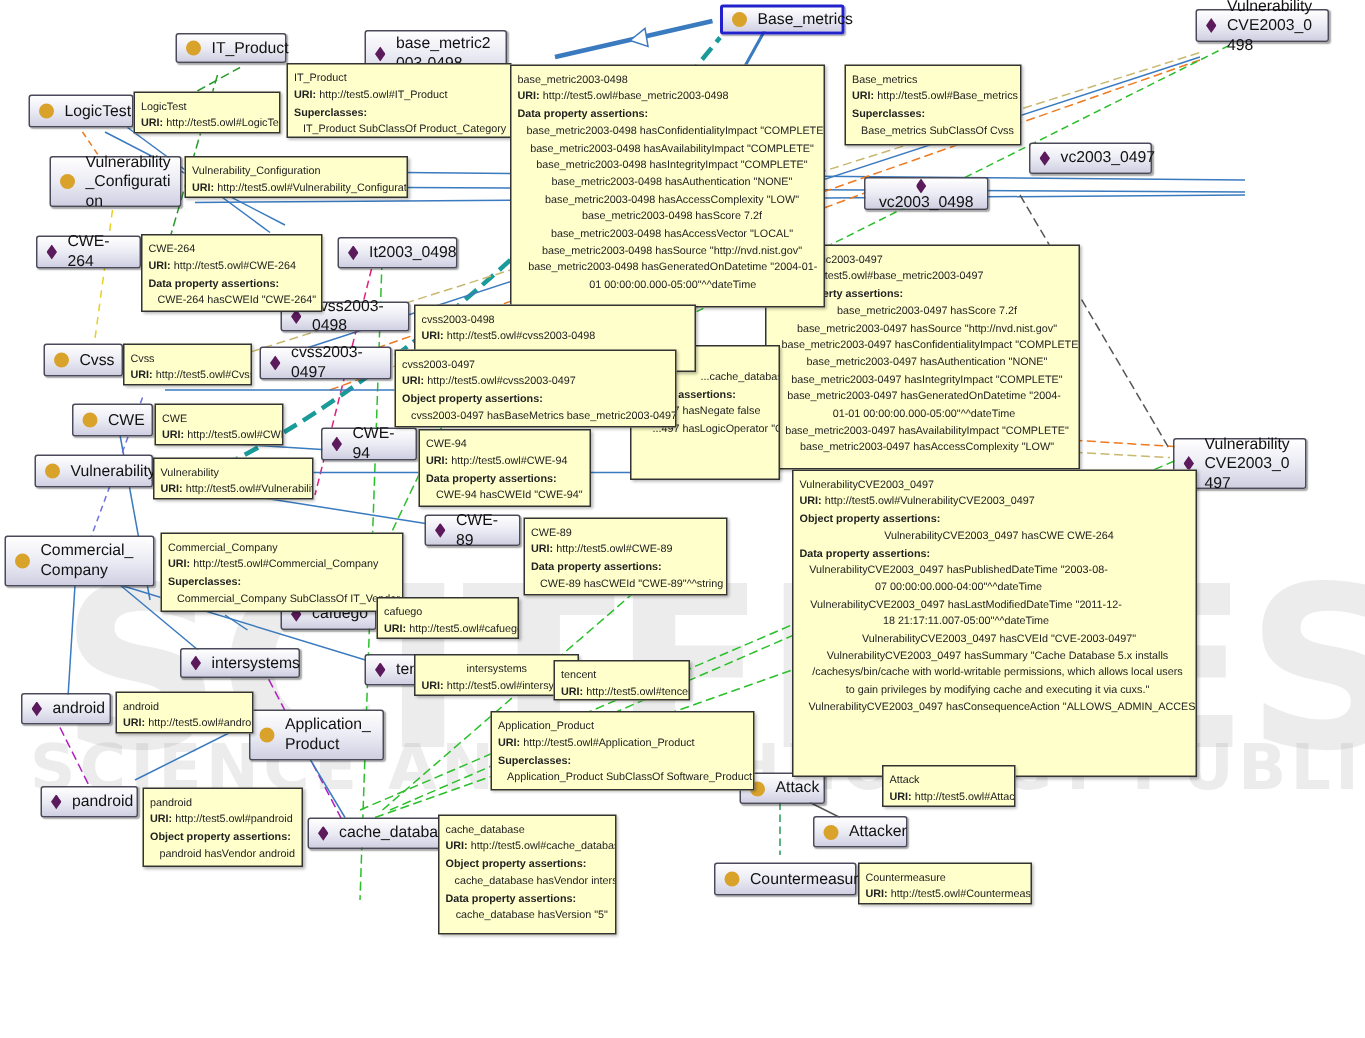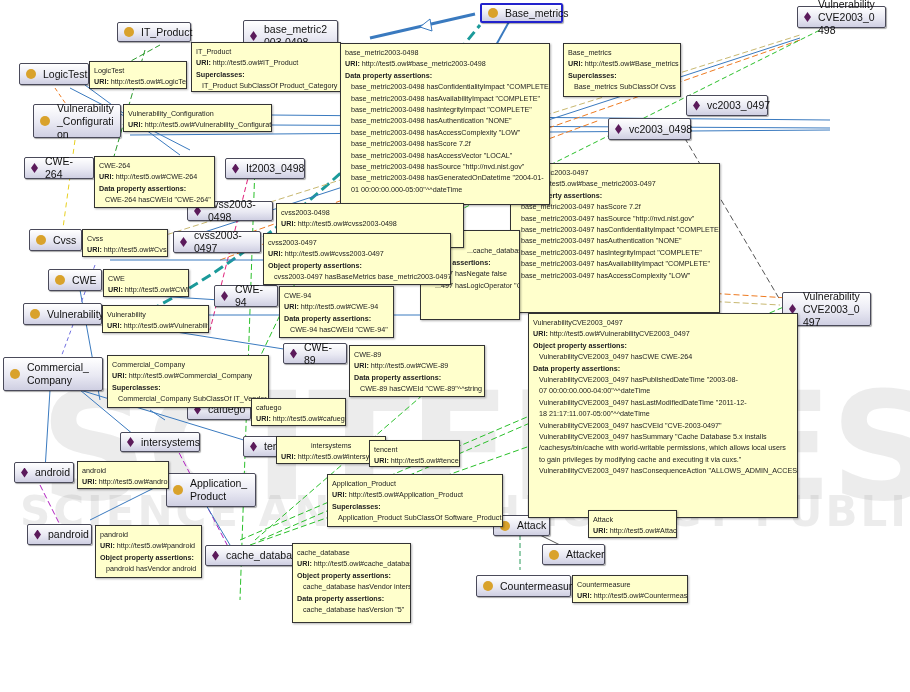--- a/index.html
+++ b/index.html
@@ -15,21 +15,21 @@
   .node.selected { border:2px solid #2222cc; }
   .node .ic { flex:0 0 auto; margin-right:7px; }
   .ic-class { width:10px; height:10px; border-radius:50%; background:#d9a22b; display:inline-block; }
   .ic-ind { width:7px; height:10px; display:inline-block; background:#5b1a5b;
             clip-path:polygon(50% 0, 100% 50%, 50% 100%, 0 50%); }
   .tip { position:absolute; box-sizing:border-box; background:#ffffcc; border:1px solid #333;
          box-shadow:1px 1px 2px rgba(0,0,0,0.3); font-size:7.2px; color:#222;
          padding:3px 4px; line-height:11.4px; white-space:nowrap; overflow:hidden; }
   .tip .t { display:block; }
   .tip .b { font-weight:bold; }
-  .tip .i { display:block; padding-left:6px; }
+  .tip .i { display:block; padding-left:6px;text-align:center; }
   .tip .w { white-space:normal; }
 </style>
 </head>
 <body>
 
 <div class="wm" style="left:40px;top:360px;font-size:150px;letter-spacing:-2px;">SCITEPRESS</div>
 <div class="wm" style="left:20px;top:487px;font-size:42px;letter-spacing:3px;">SCIENCE AND TECHNOLOGY PUBLICATIONS</div>
 
 <svg id="edges" viewBox="0 0 910 692">
   <g fill="none" stroke-width="1">
@@ -101,21 +101,21 @@
     <span>LogicTest</span>
   </div>
 <div class="node" style="left:33px;top:104px;width:88px;height:34px;">
     <span class="ic ic-class"></span>
     <span style="white-space:normal;width:62px;word-break:break-all;">Vulnerability_Configuration</span>
   </div>
 <div class="node" style="left:686px;top:95px;width:82px;height:21px;">
     <span class="ic ic-ind"></span>
     <span>vc2003_0497</span>
   </div>
-<div class="node" style="left:608px;top:118px;width:83px;height:22px;">
+<div class="node" style="left:576px;top:118px;width:83px;height:22px;flex-direction:column;">
     <span class="ic ic-ind"></span>
     <span>vc2003_0498</span>
   </div>
 <div class="node" style="left:24px;top:157px;width:70px;height:22px;">
     <span class="ic ic-ind"></span>
     <span>CWE-264</span>
   </div>
 <div class="node" style="left:225px;top:158px;width:80px;height:21px;">
     <span class="ic ic-ind"></span>
     <span>It2003_0498</span>
@@ -225,20 +225,21 @@
 </div>
 <div class="tip" style="left:510px;top:163px;width:210px;height:150px;">
   <span class="t">base_metric2003-0497</span>
   <span class="t"><b>URI:</b> <span>http://test5.owl#base_metric2003-0497</span></span>
   <span class="t b">Data property assertions:</span>
   <span class="i">base_metric2003-0497 hasScore 7.2f</span>
   <span class="i">base_metric2003-0497 hasSource "http://nvd.nist.gov"</span>
   <span class="i">base_metric2003-0497 hasConfidentialityImpact "COMPLETE"</span>
   <span class="i">base_metric2003-0497 hasAuthentication "NONE"</span>
   <span class="i">base_metric2003-0497 hasIntegrityImpact "COMPLETE"</span>
+  <span class="i w" style="width:190px;">base_metric2003-0497 hasGeneratedOnDatetime "2004-01-01 00:00:00.000-05:00"^^dateTime</span>
   <span class="i">base_metric2003-0497 hasAvailabilityImpact "COMPLETE"</span>
   <span class="i">base_metric2003-0497 hasAccessComplexity "LOW"</span>
 </div>
 <div class="tip" style="left:340px;top:43px;width:210px;height:162px;">
   <span class="t">base_metric2003-0498</span>
   <span class="t"><b>URI:</b> <span>http://test5.owl#base_metric2003-0498</span></span>
   <span class="t b">Data property assertions:</span>
   <span class="i">base_metric2003-0498 hasConfidentialityImpact "COMPLETE"</span>
   <span class="i">base_metric2003-0498 hasAvailabilityImpact "COMPLETE"</span>
   <span class="i">base_metric2003-0498 hasIntegrityImpact "COMPLETE"</span>

